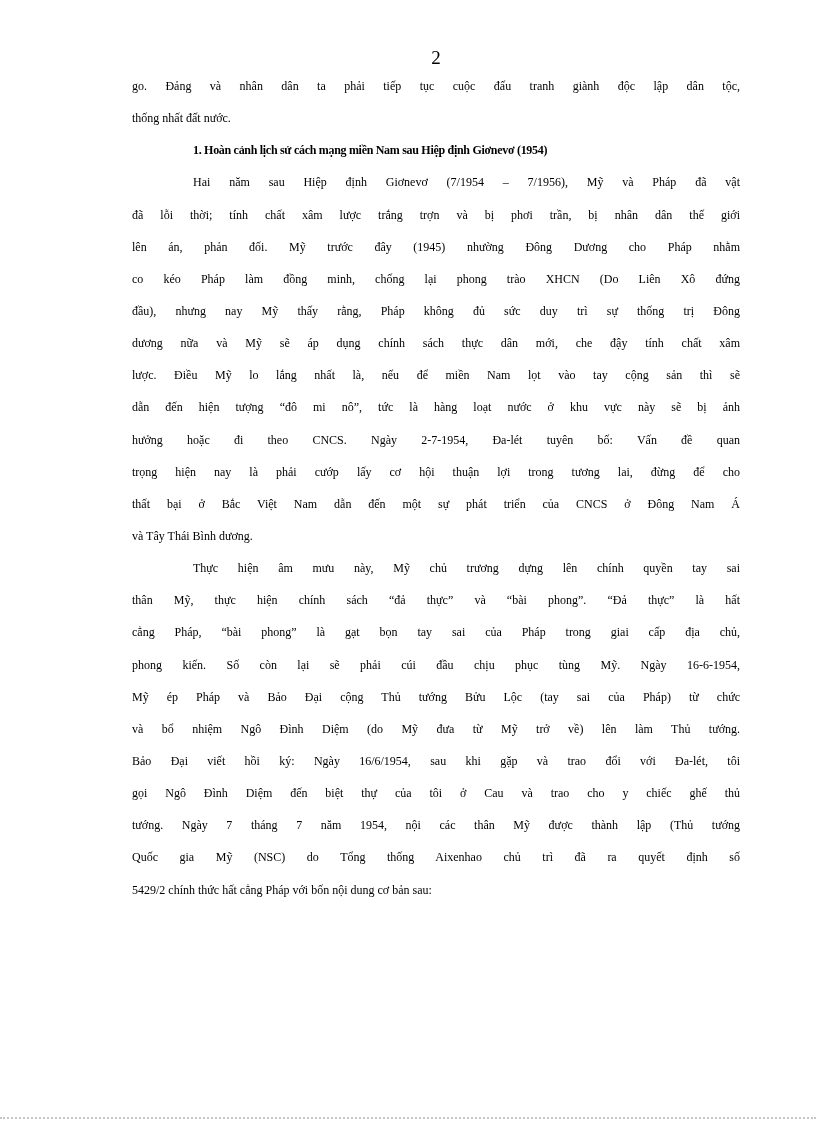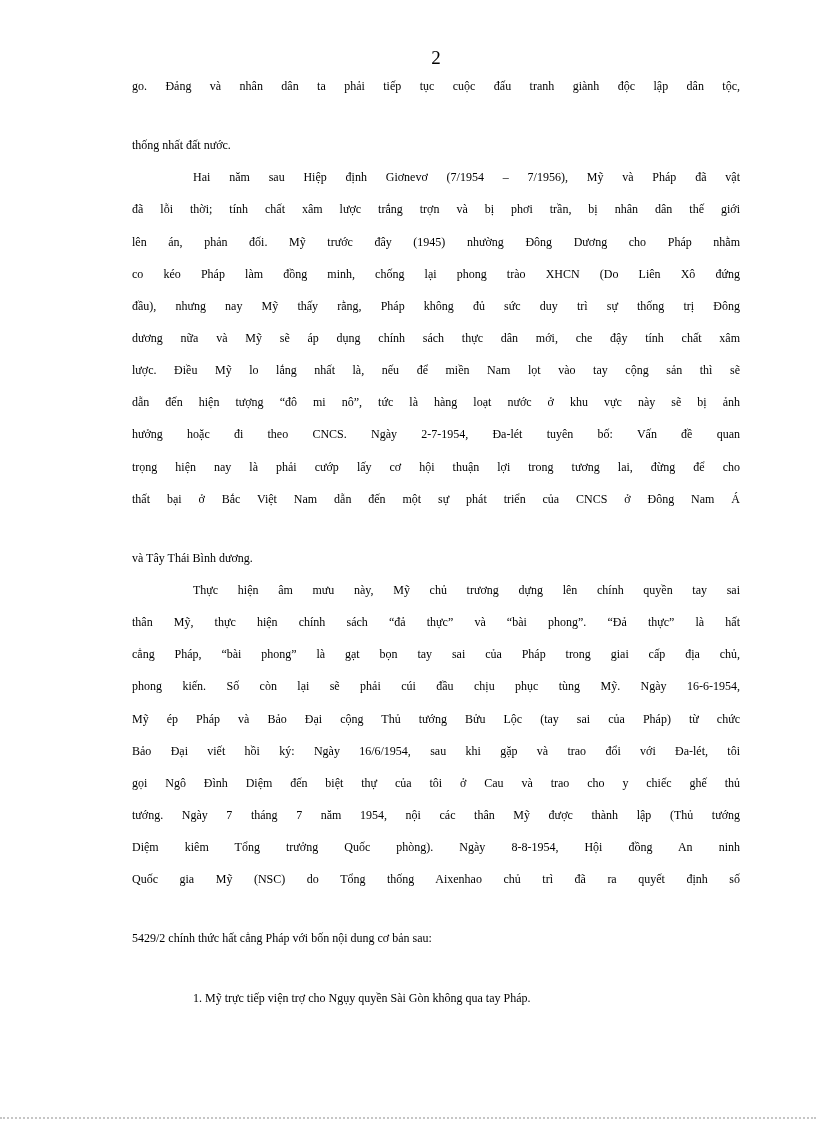--- a/index.html
+++ b/index.html
@@ -35,21 +35,20 @@
   .line {
     font-size: 12px;
     line-height: 32.15px;
     height: 32.15px;
     overflow: hidden;
     text-align: justify;
     text-align-last: justify;
   }
   .line.end {
     text-align-last: left;
-    margin-top: 27px;
   }
   .line.indent {
     text-indent: 61px;
   }
   .line.heading {
     font-weight: 700;
     letter-spacing: -0.3px;
   }
   .page-break-line {
     position: absolute;
@@ -67,20 +66,23 @@
 
   <div class="page-number">2</div>
 
   <div class="doc-body">
 
     <div class="paragraph">
       <div class="line">go. Đảng và nhân dân ta phải tiếp tục cuộc đấu tranh giành độc lập dân tộc,</div>
       <div class="line end">thống nhất đất nước.</div>
     </div>
 
+    <div class="paragraph">
+      <div class="line heading indent end">1. Hoàn cảnh lịch sử cách mạng miền Nam sau Hiệp định Giơnevơ (1954)</div>
+    </div>
 
     <div class="paragraph">
       <div class="line indent">Hai năm sau Hiệp định Giơnevơ (7/1954 – 7/1956), Mỹ và Pháp đã vật</div>
       <div class="line">đã lỗi thời; tính chất xâm lược trắng trợn và bị phơi trần, bị nhân dân thế giới</div>
       <div class="line">lên án, phản đối. Mỹ trước đây (1945) nhường Đông Dương cho Pháp nhằm</div>
       <div class="line">co kéo Pháp làm đồng minh, chống lại phong trào XHCN (Do Liên Xô đứng</div>
       <div class="line">đầu), nhưng nay Mỹ thấy rằng, Pháp không đủ sức duy trì sự thống trị Đông</div>
       <div class="line">dương nữa và Mỹ sẽ áp dụng chính sách thực dân mới, che đậy tính chất xâm</div>
       <div class="line">lược. Điều Mỹ lo lắng nhất là, nếu để miền Nam lọt vào tay cộng sản thì sẽ</div>
       <div class="line">dẫn đến hiện tượng “đô mi nô”, tức là hàng loạt nước ở khu vực này sẽ bị ảnh</div>
@@ -89,29 +91,26 @@
       <div class="line">thất bại ở Bắc Việt Nam dẫn đến một sự phát triển của CNCS ở Đông Nam Á</div>
       <div class="line end">và Tây Thái Bình dương.</div>
     </div>
 
     <div class="paragraph">
       <div class="line indent">Thực hiện âm mưu này, Mỹ chủ trương dựng lên chính quyền tay sai</div>
       <div class="line">thân Mỹ, thực hiện chính sách “đả thực” và “bài phong”. “Đả thực” là hất</div>
       <div class="line">cẳng Pháp, “bài phong” là gạt bọn tay sai của Pháp trong giai cấp địa chủ,</div>
       <div class="line">phong kiến. Số còn lại sẽ phải cúi đầu chịu phục tùng Mỹ. Ngày 16-6-1954,</div>
       <div class="line">Mỹ ép Pháp và Bảo Đại cộng Thủ tướng Bửu Lộc (tay sai của Pháp) từ chức</div>
+      <div class="line">và bổ nhiệm Ngô Đình Diệm (do Mỹ đưa từ Mỹ trở về) lên làm Thủ tướng.</div>
       <div class="line">Bảo Đại viết hồi ký: Ngày 16/6/1954, sau khi gặp và trao đổi với Đa-lét, tôi</div>
       <div class="line">gọi Ngô Đình Diệm đến biệt thự của tôi ở Cau và trao cho y chiếc ghế thủ</div>
       <div class="line">tướng. Ngày 7 tháng 7 năm 1954, nội các thân Mỹ được thành lập (Thủ tướng</div>
-      <div class="line">Diệm kiêm Tổng trưởng Quốc phòng). Ngày 8-8-1954, Hội đồng An ninh</div>
       <div class="line">Quốc gia Mỹ (NSC) do Tổng thống Aixenhao chủ trì đã ra quyết định số</div>
       <div class="line end">5429/2 chính thức hất cẳng Pháp với bốn nội dung cơ bản sau:</div>
     </div>
 
-    <div class="paragraph">
-      <div class="line indent end">1. Mỹ trực tiếp viện trợ cho Ngụy quyền Sài Gòn không qua tay Pháp.</div>
-    </div>
 
   </div>
 
   <div class="page-break-line"></div>
 
 </div>
 
 </body></html>

